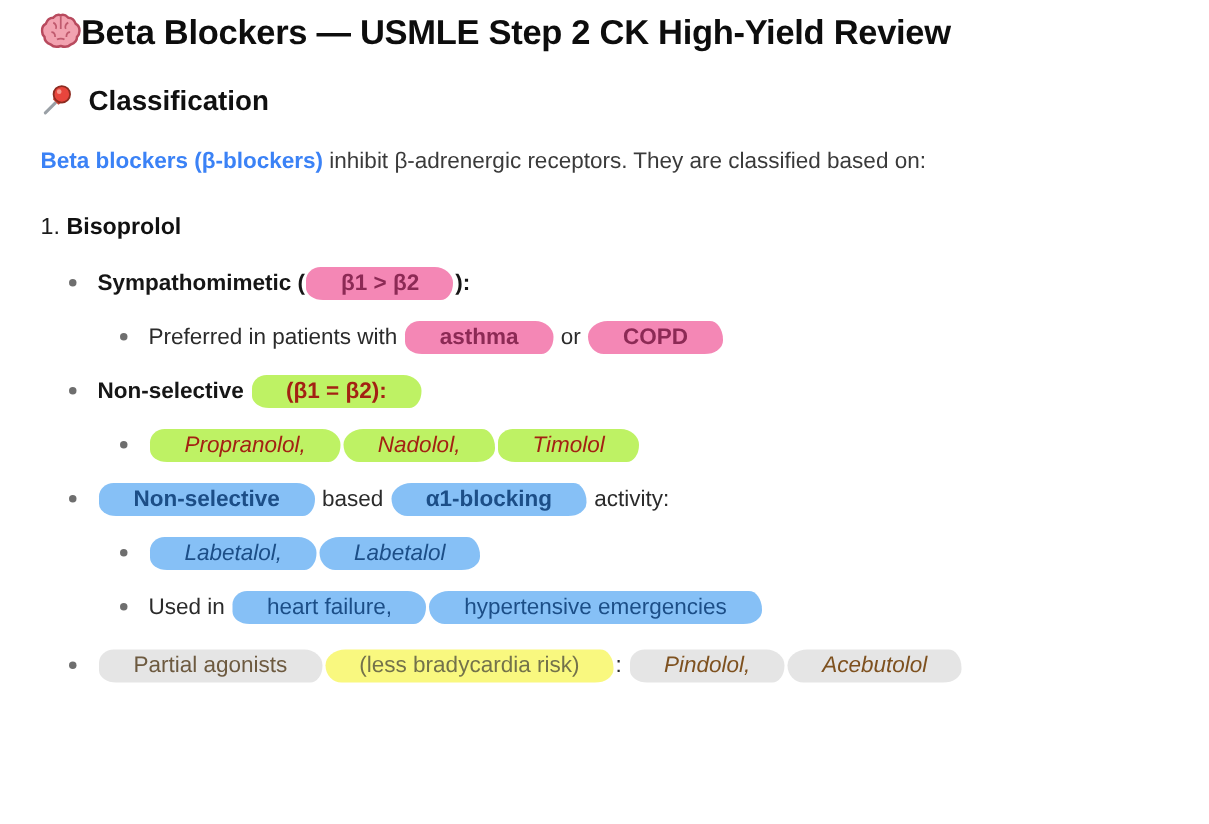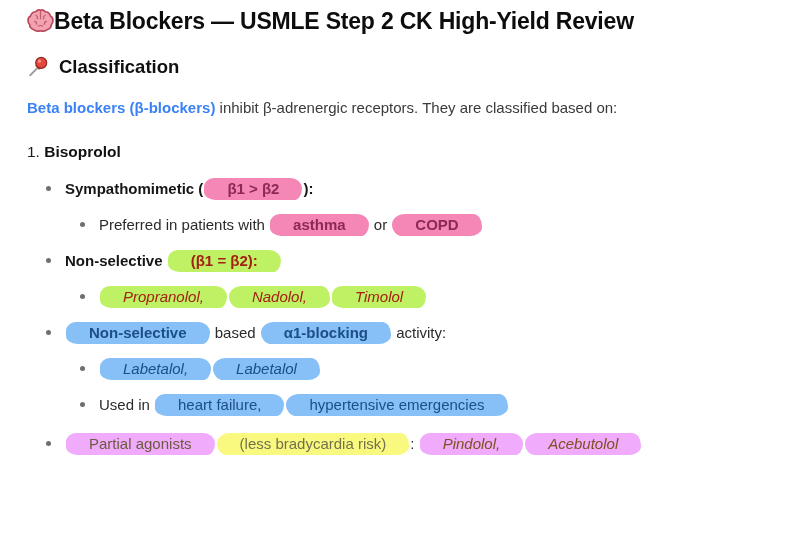--- a/index.html
+++ b/index.html
@@ -31,21 +31,21 @@
 
   .b{font-weight:700;color:#161616;}
 
   .hl{display:inline-block;padding:1px 23px;margin:0 1px;line-height:20px;
       border-radius:12px 15px 10px 14px / 11px 13px 14px 10px;}
   .r2{border-radius:15px 10px 14px 12px / 12px 14px 10px 13px;}
 
   .hl-pink{background:#f487b5;color:#8c2a55;}
   .hl-red{background:#bef264;color:#a32113;}
   .hl-blue{background:#86c0f6;color:#1c4e87;}
-  .hl-orange{background:#f0abfc;color:#6d5a40;}
+  .hl-orange{background:#e5e5e5;color:#6d5a40;}
   .hl-yellow{background:#f9f87f;color:#73724b;}
 
   .it{font-style:italic;}
   .w6{font-weight:600;}
   .w7{font-weight:700;}
   .drug-orange{color:#7e511f;}
   .sep{color:#4a3038;}
 
   .first-li{margin-top:17px;}
   .isa-heading{margin-top:23px;}

